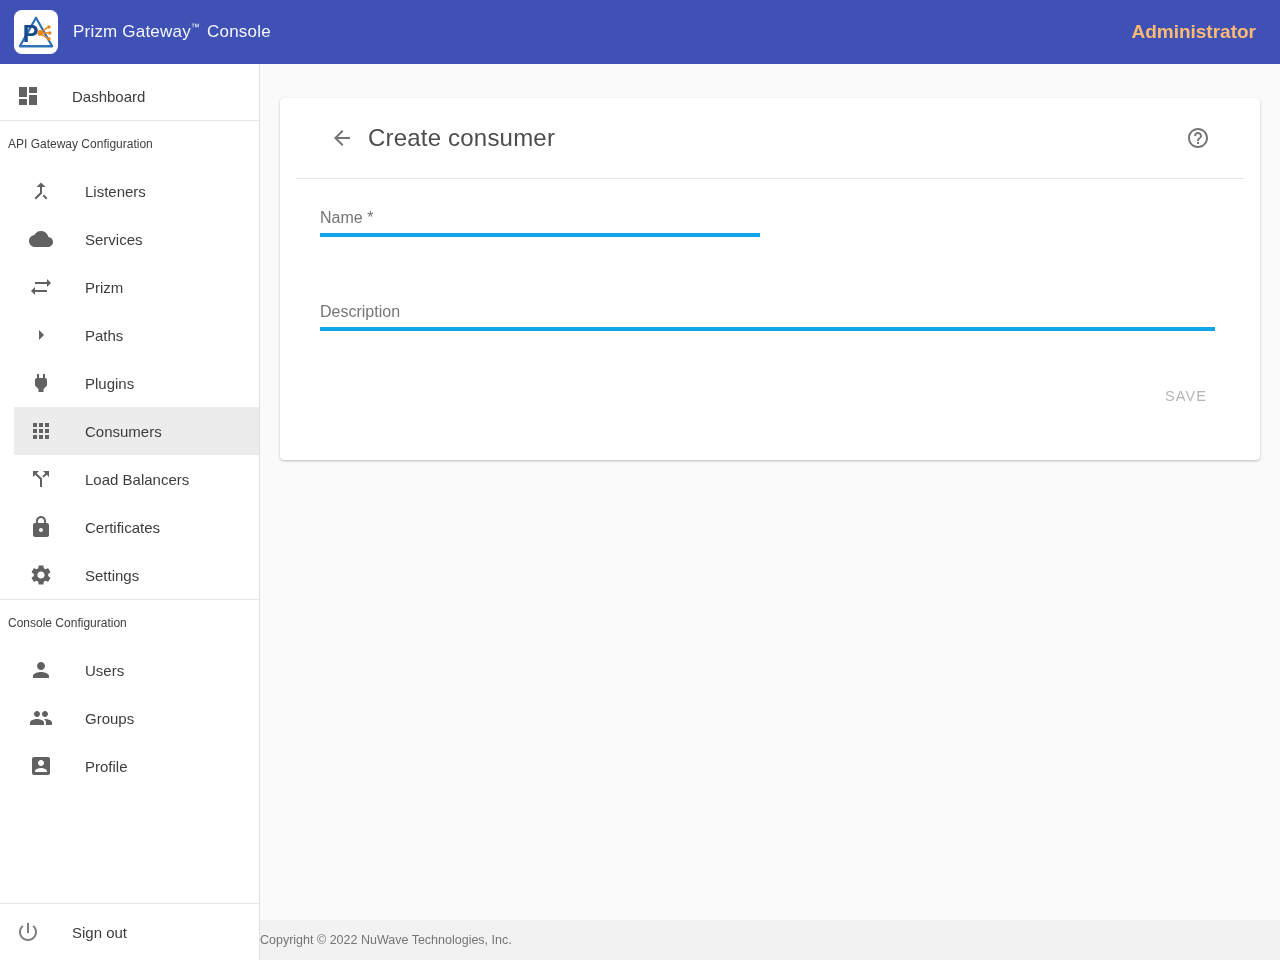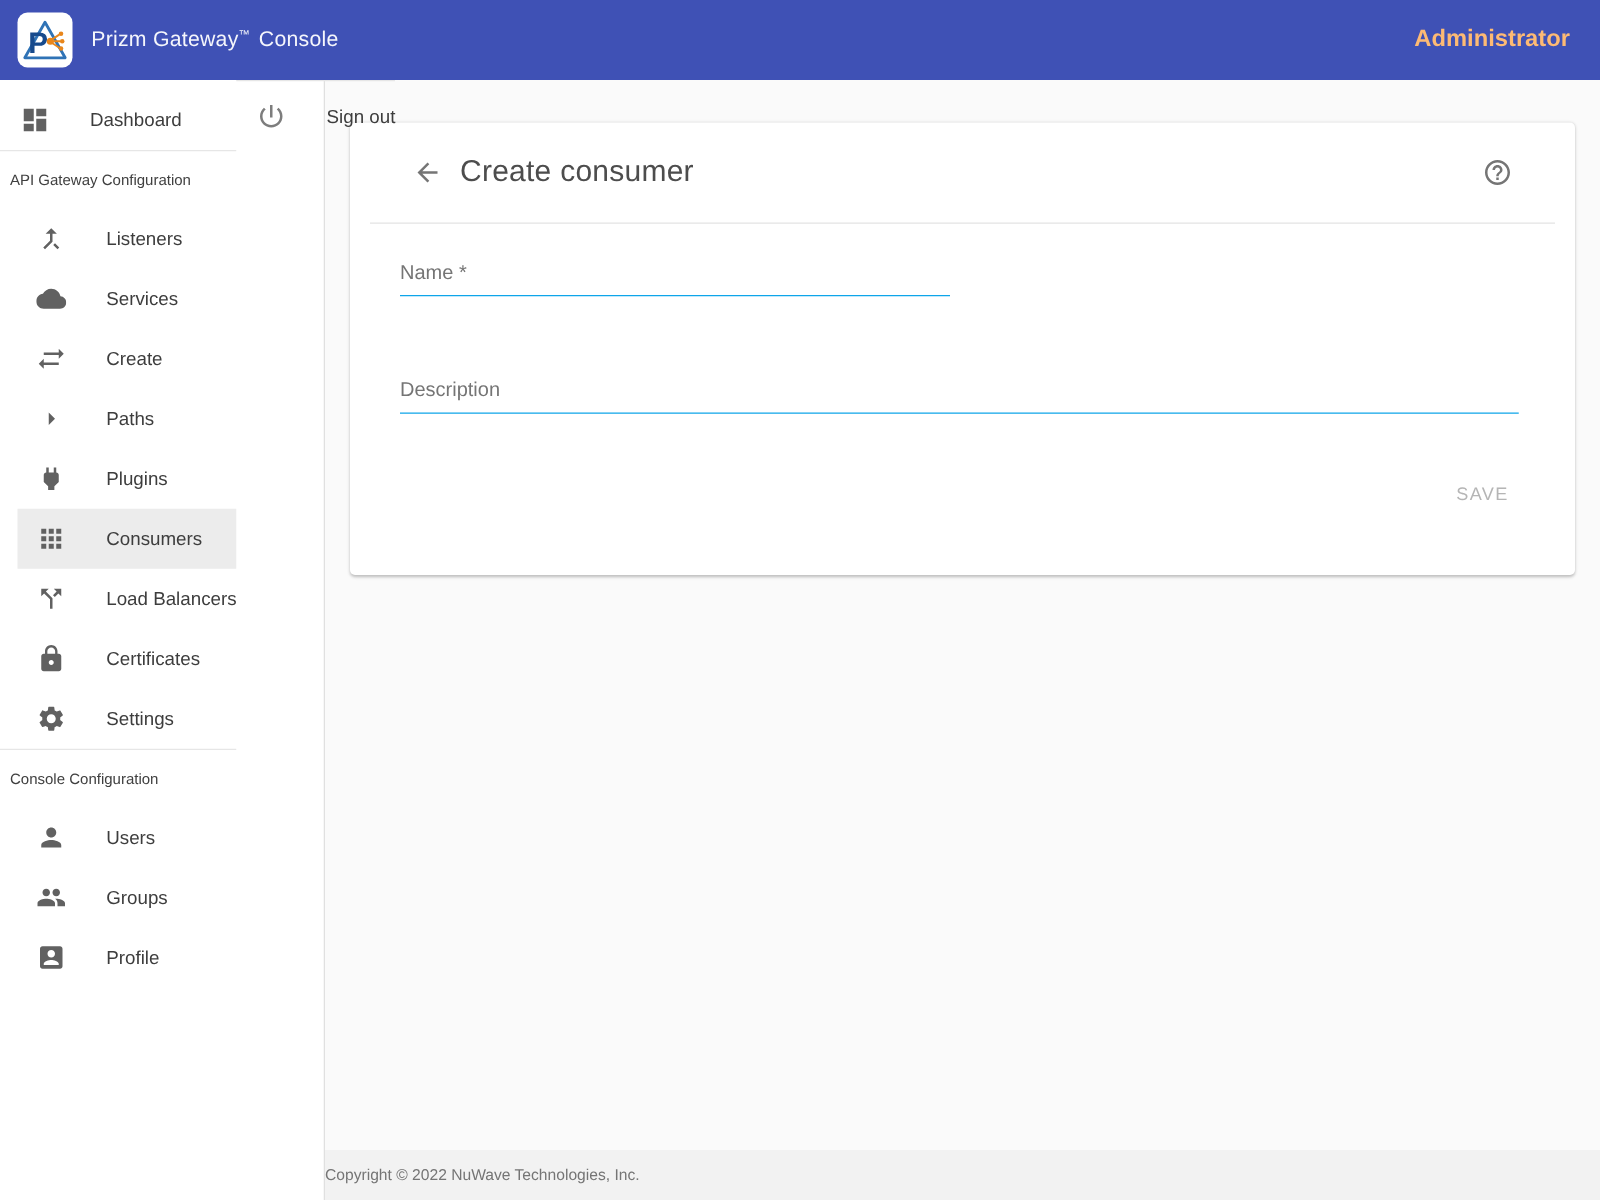--- a/index.html
+++ b/index.html
@@ -24,21 +24,21 @@
   .app-title { margin-left: 15px; font-size: 17px; font-weight: 500; letter-spacing: .2px; color: #f5f6fc; }
   .app-title sup { font-size: 9px; margin-right: 2px; }
   .app-title .product { margin-left: 5px; }
   .flex-spacer { flex: 1; }
   .current-user { margin-right: 24px; font-size: 19px; font-weight: 700; color: #fdba74; }
 
   
   .sidebar {
     position: absolute; top: 64px; left: 0; width: 260px; bottom: 0;
     background: #fff; border-right: 1px solid #e0e0e0;
-    display: flex; z-index: 10;
+    display: flex; flex-direction: column; z-index: 10;
   }
   .nav-scroll { flex: 1; padding-top: 8px; }
   .nav-item {
     height: 48px; display: flex; align-items: center; cursor: pointer;
     font-size: 15px; color: #3d3d3d; white-space: nowrap;
   }
   .nav-item .ic { width: 24px; height: 24px; margin-left: 16px; margin-right: 32px; flex: none; }
   .nav-item.sub .ic { margin-left: 29px; }
   .nav-item.selected { background: #ececec; margin-left: 14px; }
   .nav-item.selected .ic { margin-left: 15px; }
@@ -58,21 +58,21 @@
     background: #fff; border-radius: 4px;
     box-shadow: 0 1px 3px rgba(0,0,0,.16), 0 1px 2px rgba(0,0,0,.10);
   }
   .card-header { height: 80px; display: flex; align-items: center; padding: 0 50px; }
   .back-btn { width: 24px; height: 24px; cursor: pointer; flex: none; }
   .card-title { margin-left: 14px; font-size: 24px; font-weight: 400; color: #4d4d4d; letter-spacing: .2px; }
   .help-btn { width: 24px; height: 24px; cursor: pointer; flex: none; }
   .card-hr { border-bottom: 1px solid #e4e4e4; margin: 0 16px; }
   .card-body { padding: 28px 45px 0 40px; }
   .txt-field {
-    display: block; border: none; border-bottom: 1px solid #0ea5e9;
+    display: block; border: none; border-bottom: 4px solid #0ea5e9;
     background: transparent; outline: none; height: 30px;
     font-family: "Liberation Sans", sans-serif; font-size: 16px; color: #333;
     padding: 0 0 5px 0;
   }
   .txt-field::placeholder { color: #757575; opacity: 1; }
   .field-name { width: 440px; }
   .field-desc { width: 100%; margin-top: 64px; }
   .save-btn {
     position: absolute; right: 37px; bottom: 46px; height: 36px;
     background: transparent; border: none; color: #b5b5b5;
@@ -144,21 +144,21 @@
       </span>
       <span>Services</span>
     </div>
 
     <div class="nav-item sub">
       <span class="ic">
         <svg viewBox="0 0 24 24" fill="#616161">
             <path d="M18 12l4-4-4-4v3H6v2h12v3zM6 12l-4 4 4 4v-3h12v-2H6v-3z"></path>
           </svg>
       </span>
-      <span>Create</span>
+      <span>Prizm</span>
     </div>
 
     <div class="nav-item sub">
       <span class="ic">
         <svg viewBox="0 0 24 24" fill="#616161">
             <path d="M10 17l5-5-5-5v10z"></path>
           </svg>
       </span>
       <span>Paths</span>
     </div>

